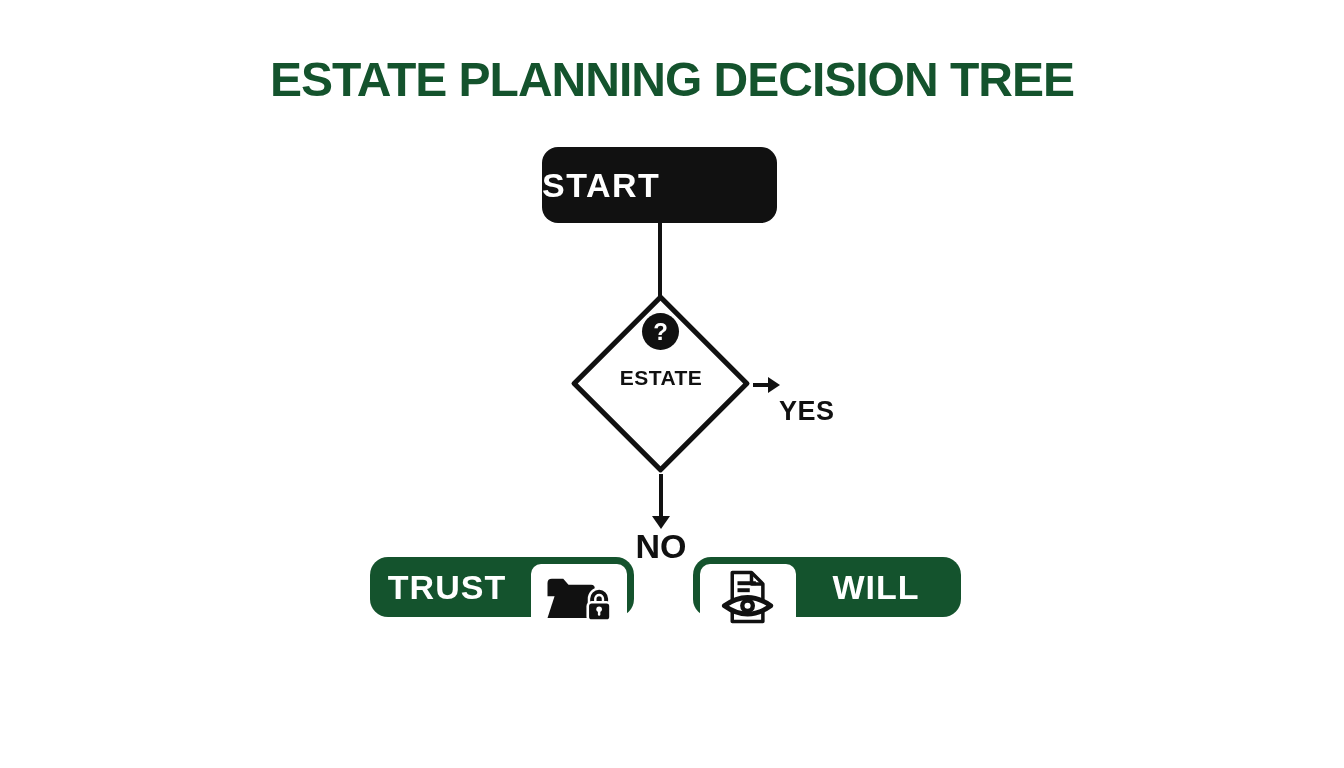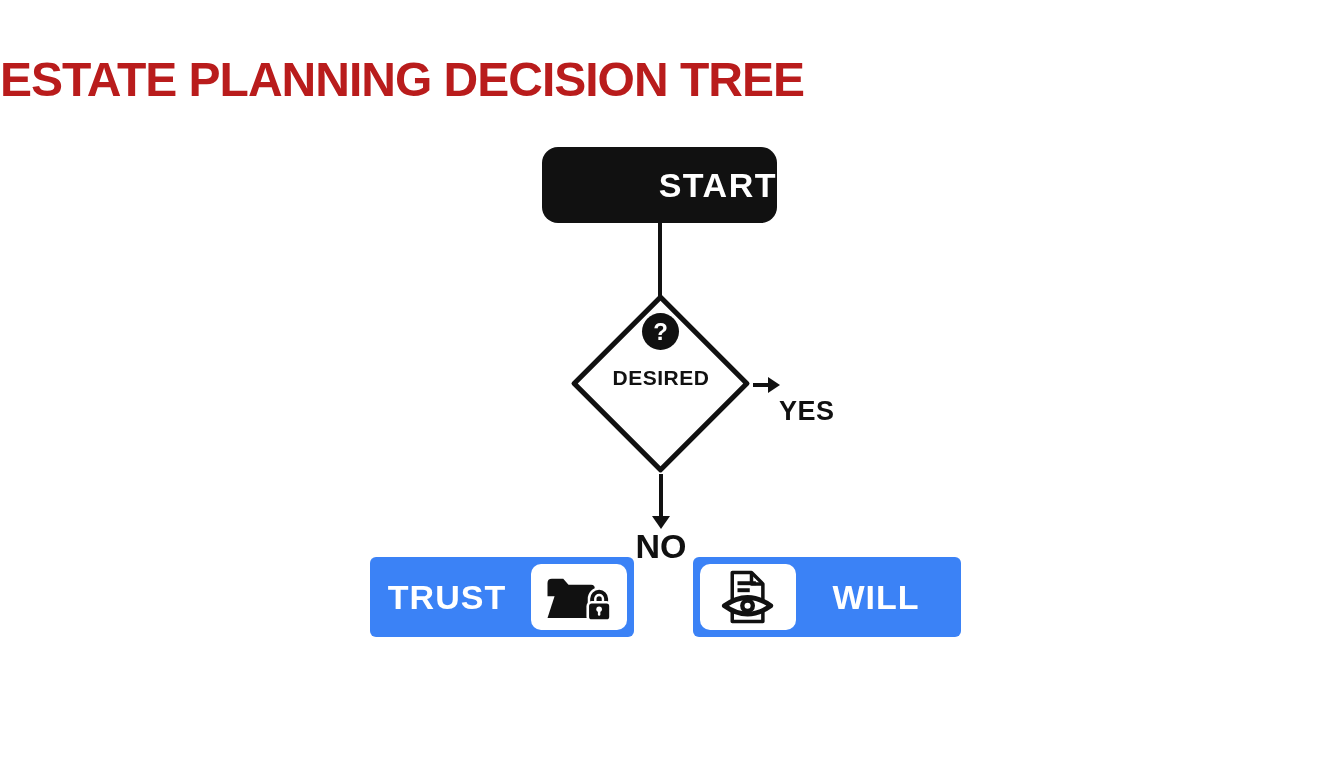--- a/index.html
+++ b/index.html
@@ -7,37 +7,37 @@
     position:relative;
     width:1344px;height:768px;
     background:#ffffff;
     font-family:"Liberation Sans", sans-serif;
     color:#111;
     overflow:hidden;
   }
   .title{
     position:absolute;
     left:0; right:0; top:52px;
-    text-align:left;
+    text-align:center;
     font-size:48px;
     font-weight:bold;
     letter-spacing:-1px;
-    color:#b91c1c;
+    color:#14532d;
     white-space:nowrap;
   }
   .node{
     position:absolute;
     background:#111;
     color:#fff;
     border-radius:16px;
   }
   .start-node{
     left:542px; top:147px;
     width:235px; height:76px;
-    display:flex; align-items:center; justify-content:flex-end;
+    display:flex; align-items:center; justify-content:flex-start;
     font-size:34px; font-weight:bold; letter-spacing:1.5px;
   }
   .vline{
     position:absolute;
     background:#111;
   }
   .line-start-decision{
     left:658px; top:222px;
     width:4px; height:78px;
   }
@@ -108,23 +108,23 @@
     position:absolute;
     left:611px; top:527px;
     width:100px;
     text-align:center;
     font-size:34px; font-weight:bold;
     color:#111;
   }
   .outcome{
     position:absolute;
     top:557px;
-    height:80px;
-    background:#3b82f6;
-    border-radius:6px;
+    height:60px;
+    background:#14532d;
+    border-radius:18px;
   }
   .trust-node{ left:370px; width:264px; }
   .will-node{ left:693px; width:268px; }
   .outcome-label{
     position:absolute; top:0; bottom:0;
     display:flex; align-items:center; justify-content:center;
     color:#fff;
     font-size:34px; font-weight:bold;
     letter-spacing:1px;
   }
@@ -153,21 +153,21 @@
     <span>START</span>
   </div>
 
   <div class="vline line-start-decision"></div>
 
   <div class="diamond"></div>
   <div class="question-badge">
     <span>?</span>
   </div>
   <div class="decision-text">
-    <div>DESIRED</div>
+    <div>ESTATE</div>
   </div>
 
   <div class="hline-yes"></div>
   <div class="arrowhead-right"></div>
   <div class="yes-label">YES</div>
 
   <div class="vline line-no"></div>
   <div class="arrowhead-down"></div>
   <div class="no-label">NO</div>
 

